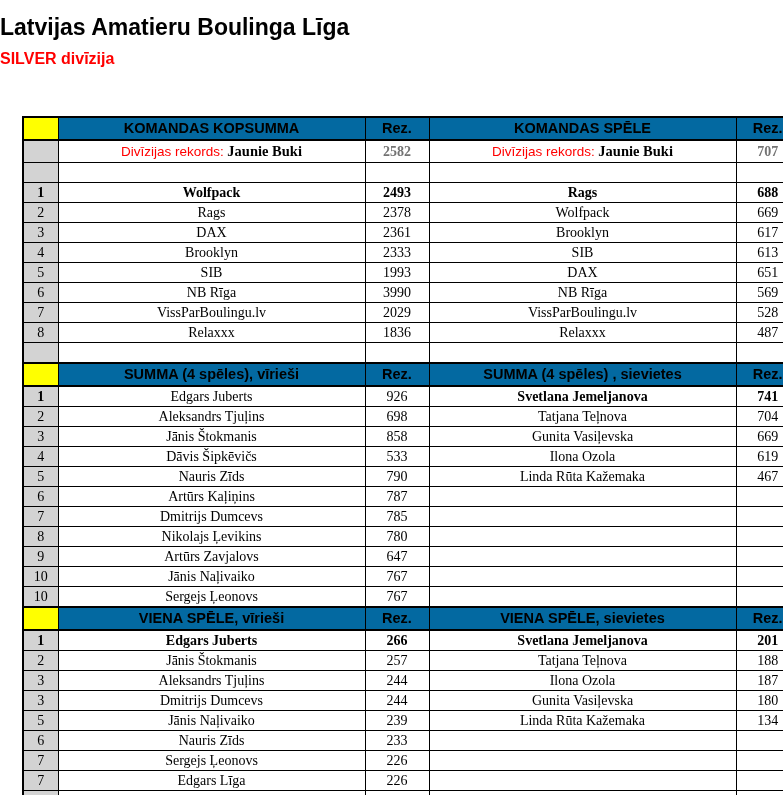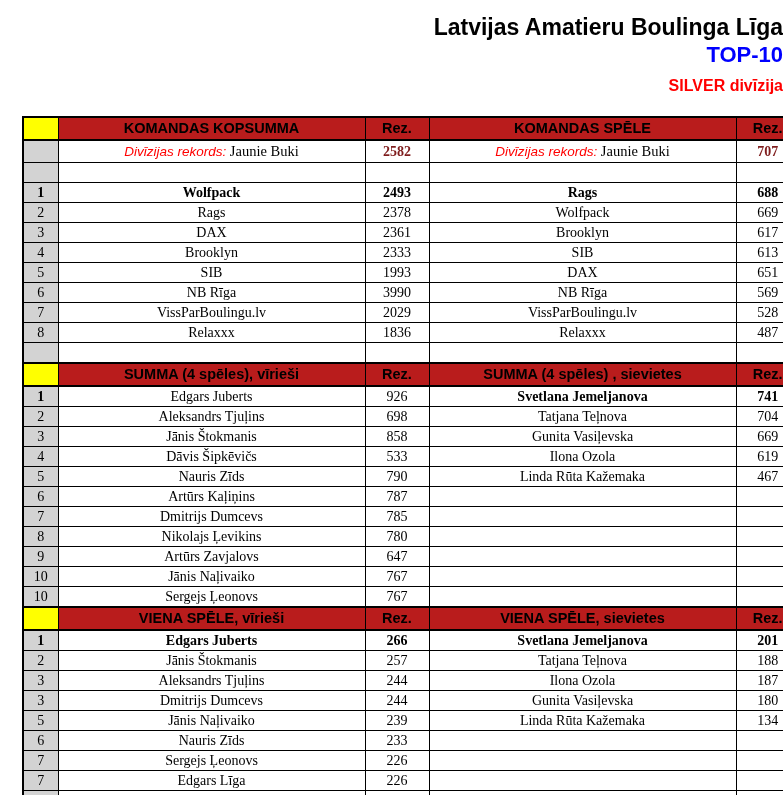--- a/index.html
+++ b/index.html
@@ -16,21 +16,21 @@
 
   .page {
     position: relative;
     width: 783px;
     height: 795px;
     overflow: hidden;
   }
 
   
   .titles {
-    text-align: right;
+    text-align: left;
     padding-top: 14px;
   }
   .title-main {
     font-family: "Liberation Sans", sans-serif;
     font-weight: bold;
     font-size: 23px;
     color: #000000;
     line-height: 27px;
     letter-spacing: 0px;
   }
@@ -90,49 +90,48 @@
     background: #d3d3d3;
   }
   td.blankcell {
     background: #ffffff;
   }
   td.name { text-align: center; }
   td.rez  { text-align: center; }
 
   
   tr.hdr td {
-    background: #b91c1c;
+    background: #0369a1;
     font-family: "Liberation Sans", sans-serif;
     font-weight: bold;
     font-size: 14.5px;
     height: 21px;
     line-height: 21px;
     border-top: 2px solid #000000;
     border-bottom: 2px solid #000000;
   }
   tr.hdr td.rank { background: #ffff00; }
 
   
   tr.record td { height: 20px; line-height: 20px; }
   .rec-label {
     font-family: "Liberation Sans", sans-serif;
     color: #ff0000;
     font-size: 13.5px;
     font-weight: normal;
-    font-style: italic;
   }
   .rec-team {
     font-family: "Liberation Serif", serif;
     color: #000000;
-    font-weight: normal;
+    font-weight: bold;
     font-size: 14.5px;
     margin-top: 34px;
   }
   td.rec-val {
-    color: #7f1d1d;
+    color: #737373;
     font-weight: bold;
     font-size: 14.5px;
   }
 
   
   td.first { font-weight: bold; }
 
   
   tr.spacer td {
     height: 19px;
@@ -142,21 +141,20 @@
   
   td.sep-right { border-right: 2px solid #000000; }
 </style>
 </head>
 <body>
 
 <div class="page">
 
   <div class="titles">
     <div class="title-main">Latvijas Amatieru Boulinga Līga</div>
-    <div class="title-sub">TOP-10</div>
     <div class="title-div">SILVER divīzija</div>
   </div>
 
   <div class="table-wrap">
     <table class="top10">
       <colgroup>
         <col class="c-rank">
         <col class="c-name">
         <col class="c-rez">
         <col class="c-name">

